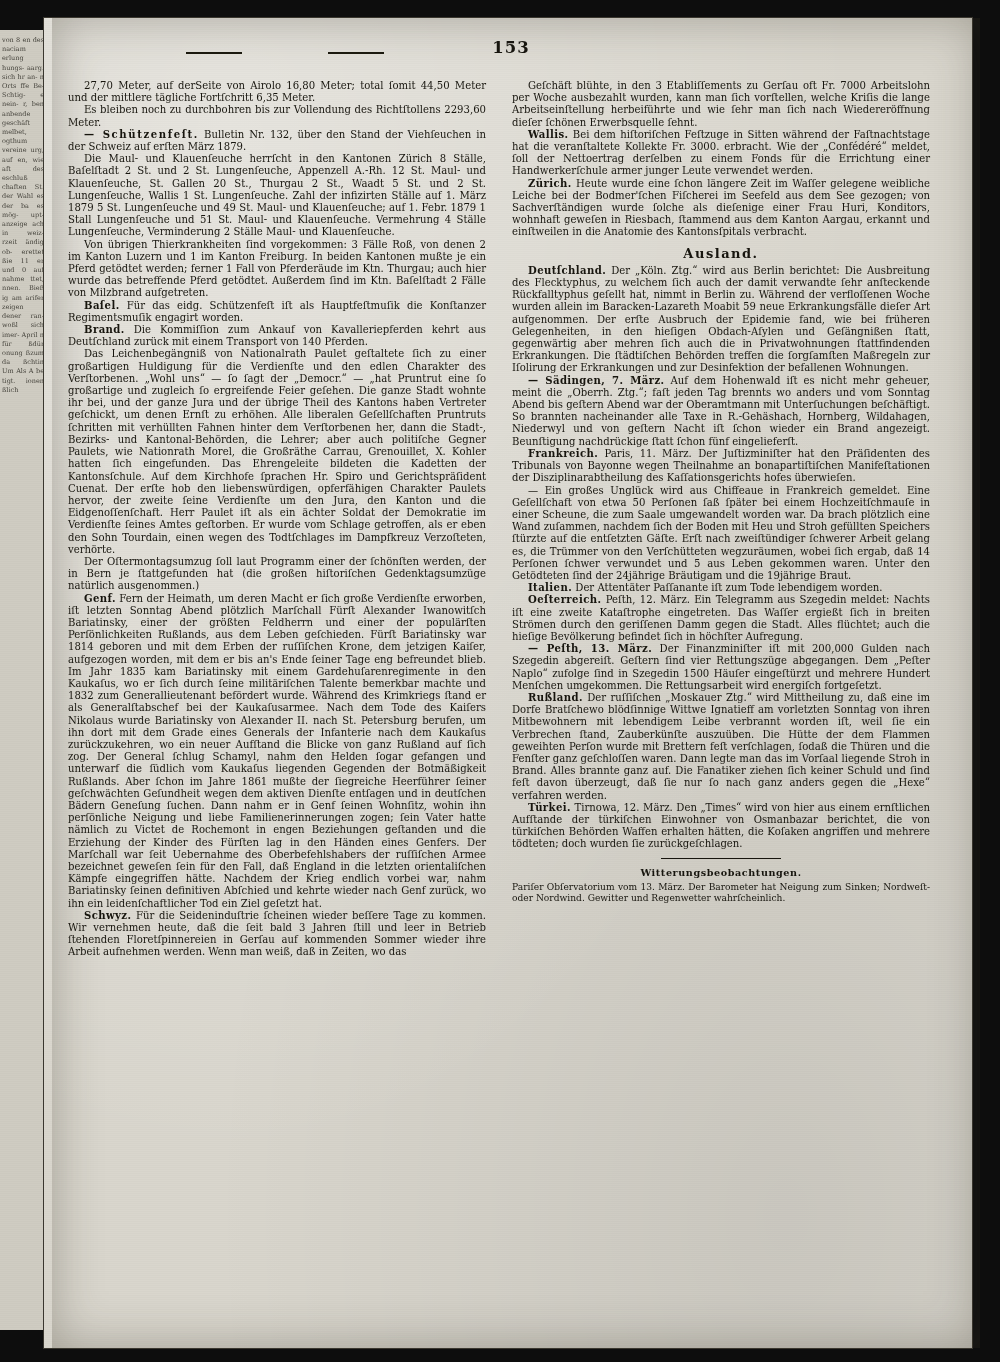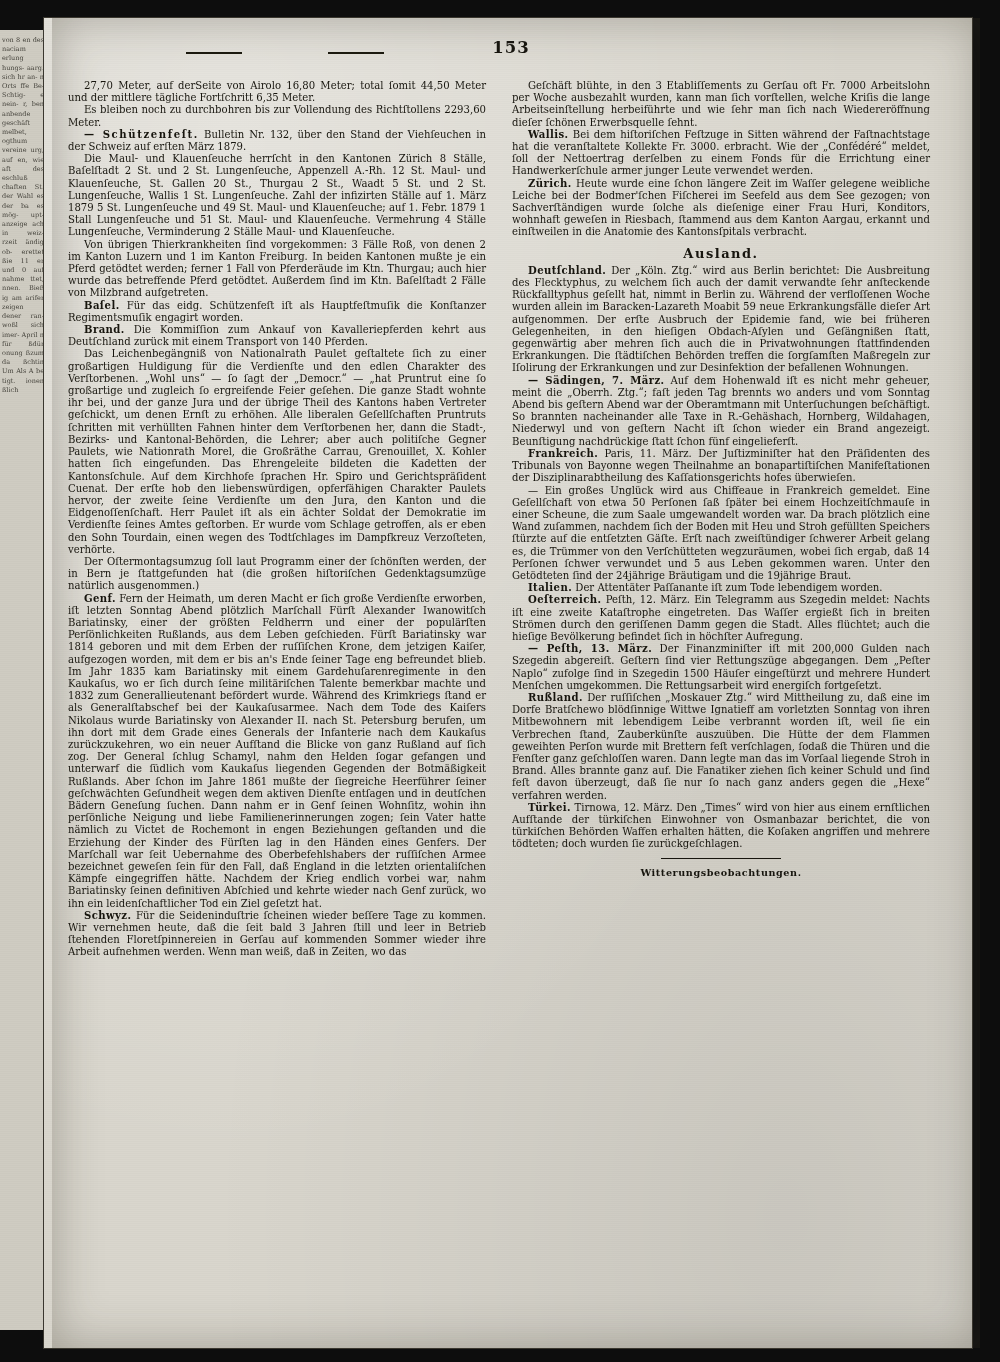--- a/index.html
+++ b/index.html
@@ -195,20 +195,21 @@
           <p><span class="lead">Frankreich.</span> <span>Paris, 11. März. Der Juſtizminiſter hat den Präſidenten des Tribunals von Bayonne wegen Theilnahme an bonapartiſtiſchen Manifeſtationen der Disziplinarabtheilung des Kaſſationsgerichts hofes überwieſen.</span></p>
           <p><span>— Ein großes Unglück wird aus Chiffeaue in Frankreich gemeldet. Eine Geſellſchaft von etwa 50 Perſonen ſaß ſpäter bei einem Hochzeitſchmauſe in einer Scheune, die zum Saale umgewandelt worden war. Da brach plötzlich eine Wand zuſammen, nachdem ſich der Boden mit Heu und Stroh gefüllten Speichers ſtürzte auf die entſetzten Gäſte. Erſt nach zweiſtündiger ſchwerer Arbeit gelang es, die Trümmer von den Verſchütteten wegzuräumen, wobei ſich ergab, daß 14 Perſonen ſchwer verwundet und 5 aus Leben gekommen waren. Unter den Getödteten ſind der 24jährige Bräutigam und die 19jährige Braut.</span></p>
           <p><span class="lead">Italien.</span> <span>Der Attentäter Paſſanante iſt zum Tode lebendigem worden.</span></p>
           <p><span class="lead">Oeſterreich.</span> <span>Peſth, 12. März. Ein Telegramm aus Szegedin meldet: Nachts iſt eine zweite Kataſtrophe eingetreten. Das Waſſer ergießt ſich in breiten Strömen durch den geriſſenen Damm gegen die Stadt. Alles flüchtet; auch die hieſige Bevölkerung befindet ſich in höchſter Aufregung.</span></p>
           <p><span class="lead">— Peſth, 13. März.</span> <span>Der Finanzminiſter iſt mit 200,000 Gulden nach Szegedin abgereiſt. Geſtern ſind vier Rettungszüge abgegangen. Dem „Peſter Naplo“ zufolge ſind in Szegedin 1500 Häuſer eingeſtürzt und mehrere Hundert Menſchen umgekommen. Die Rettungsarbeit wird energiſch fortgeſetzt.</span></p>
           <p><span class="lead">Rußland.</span> <span>Der ruſſiſchen „Moskauer Ztg.“ wird Mittheilung zu, daß eine im Dorfe Bratſchewo blödſinnige Wittwe Ignatieff am vorletzten Sonntag von ihren Mitbewohnern mit lebendigem Leibe verbrannt worden iſt, weil ſie ein Verbrechen ſtand, Zauberkünſte auszuüben. Die Hütte der dem Flammen geweihten Perſon wurde mit Brettern feſt verſchlagen, ſodaß die Thüren und die Fenſter ganz geſchloſſen waren. Dann legte man das im Vorſaal liegende Stroh in Brand. Alles brannte ganz auf. Die Fanatiker ziehen ſich keiner Schuld und ſind feſt davon überzeugt, daß ſie nur ſo nach ganz anders gegen die „Hexe“ verfahren werden.</span></p>
           <p><span class="lead">Türkei.</span> <span>Tirnowa, 12. März. Den „Times“ wird von hier aus einem ernſtlichen Aufſtande der türkiſchen Einwohner von Osmanbazar berichtet, die von türkiſchen Behörden Waffen erhalten hätten, die Koſaken angriffen und mehrere tödteten; doch wurden ſie zurückgeſchlagen.</span></p>
 
           <div class="hr-short"></div>
           <div class="small-head">Witterungsbeobachtungen.</div>
+          <p class="tiny noind">Pariſer Obſervatorium vom 13. März. Der Barometer hat Neigung zum Sinken; Nordweſt- oder Nordwind. Gewitter und Regenwetter wahrſcheinlich.</p>
         </div>
 
       </div>
     </div>
   </div>
 
   <div class="vignette"></div>
   <div class="grain"></div>
 </div>
 

